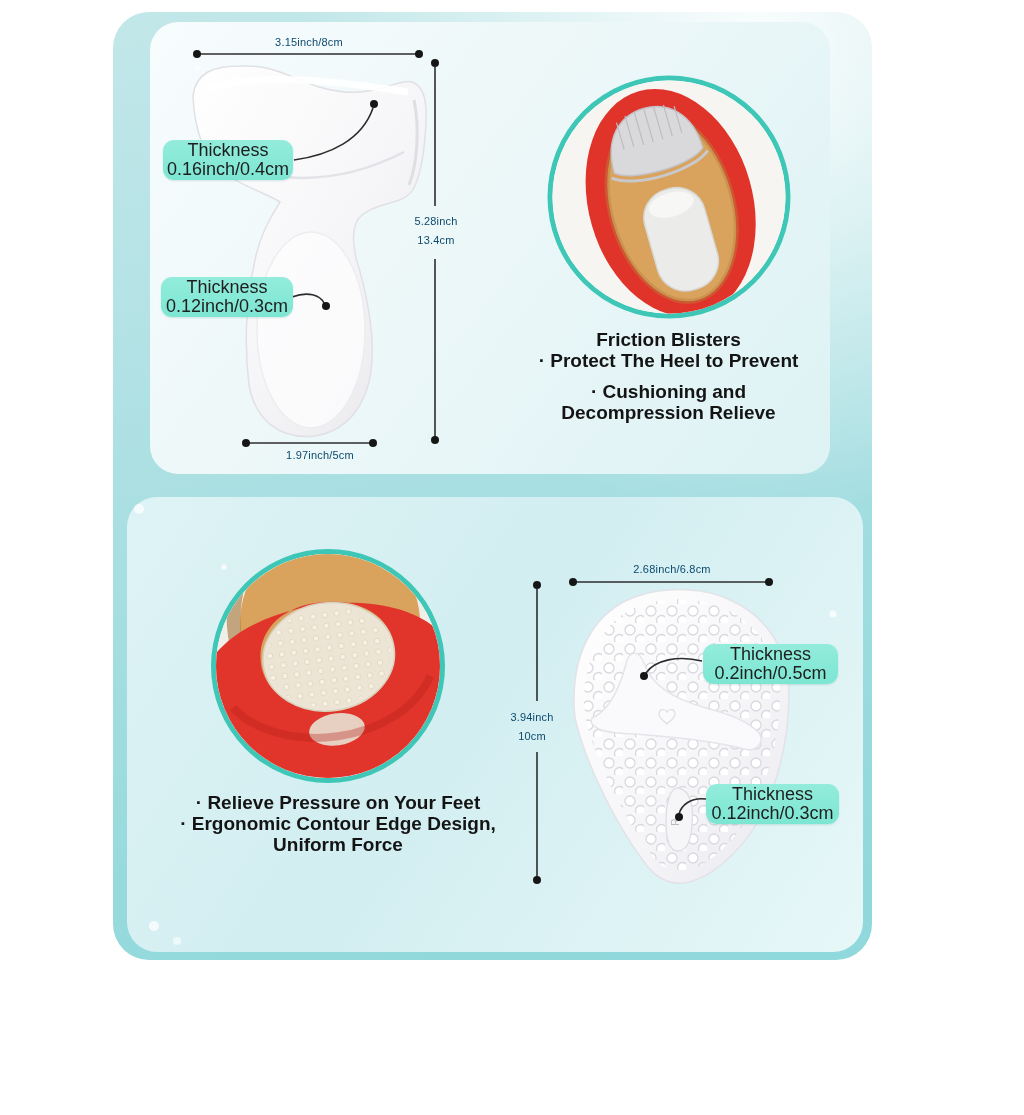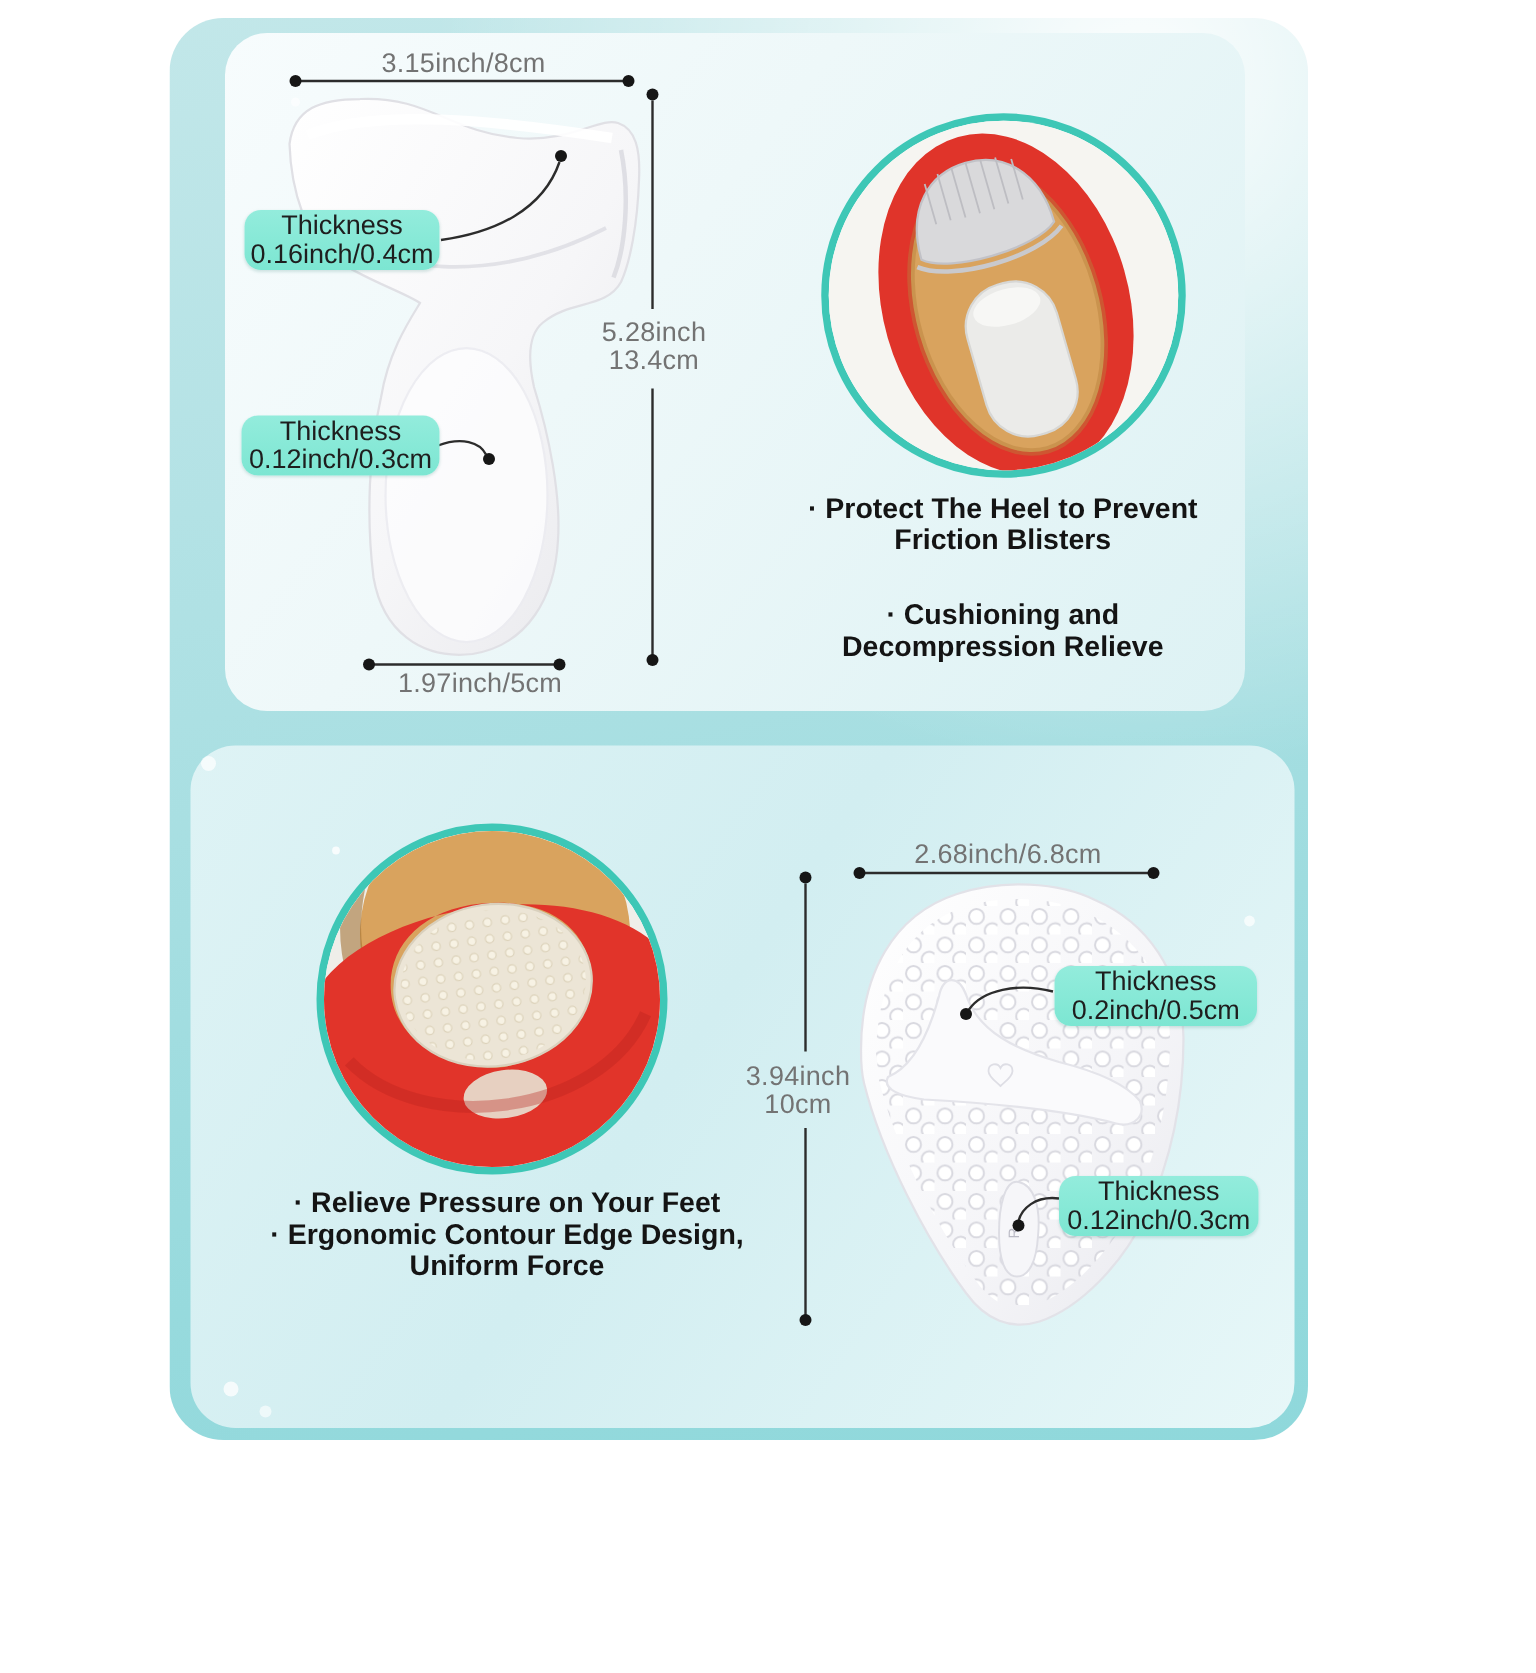--- a/index.html
+++ b/index.html
@@ -16,36 +16,36 @@
   .panel-top{
     position:absolute;left:150px;top:22px;width:680px;height:452px;border-radius:28px;
     background:linear-gradient(128deg,#f7fcfd 0%,#eef8f9 40%,#ddf2f4 100%);
   }
   .panel-bottom{
     position:absolute;left:127px;top:497px;width:736px;height:455px;border-radius:30px;
     background:linear-gradient(124deg,#def3f5 0%,#d2eef1 45%,#e7f7f8 100%);
   }
   .abs{position:absolute;}
   .dim{
-    font-size:18px;line-height:19px;font-weight:500;color:#737373;
+    font-size:11px;line-height:19px;font-weight:500;color:#0c4a6e;
     text-align:center;letter-spacing:.2px;
   }
   .dim span{display:block;}
   .chip{
     position:absolute;border-radius:11px;text-align:center;
     background:linear-gradient(180deg,#93ecdc 0%,#7ce6d2 100%);
     box-shadow:0 1px 2px rgba(40,120,110,.18);
     font-size:18px;line-height:18.5px;font-weight:500;color:#1e1e1e;
     padding:1px 0 2px 0;
   }
   .chip span{display:block;}
   .features{font-weight:bold;color:#141414;text-align:center;font-size:19px;line-height:21px;}
   .features p{margin:0;}
   .features p span{display:block;}
-  .features-top p + p{margin-top:29px;}
+  .features-top p + p{margin-top:10px;}
   .fb1{margin-top:0;}
   .fb2{margin-top:23px;}
   .fb3{margin-top:19px;}
   svg{display:block;}
   .noevents{pointer-events:none;}
 </style>
 </head>
 <body>
 
 <div class="canvas">
@@ -215,22 +215,22 @@
     <span>0.16inch/0.4cm</span>
   </div>
 
   <div class="chip" style="left:161px;top:277px;width:132px;">
     <span>Thickness</span>
     <span>0.12inch/0.3cm</span>
   </div>
 
   <div class="abs features features-top" style="left:500px;top:329px;width:337px;">
     <p>
+      <span>Friction Blisters</span>
       <span>· Protect The Heel to Prevent</span>
-      <span>Friction Blisters</span>
     </p>
     <p>
       <span>· Cushioning and</span>
       <span>Decompression Relieve</span>
     </p>
   </div>
 
   <div class="abs dim" style="left:578px;top:560px;width:188px;">2.68inch/6.8cm</div>
 
   <div class="abs dim" style="left:494px;top:708px;width:76px;">

